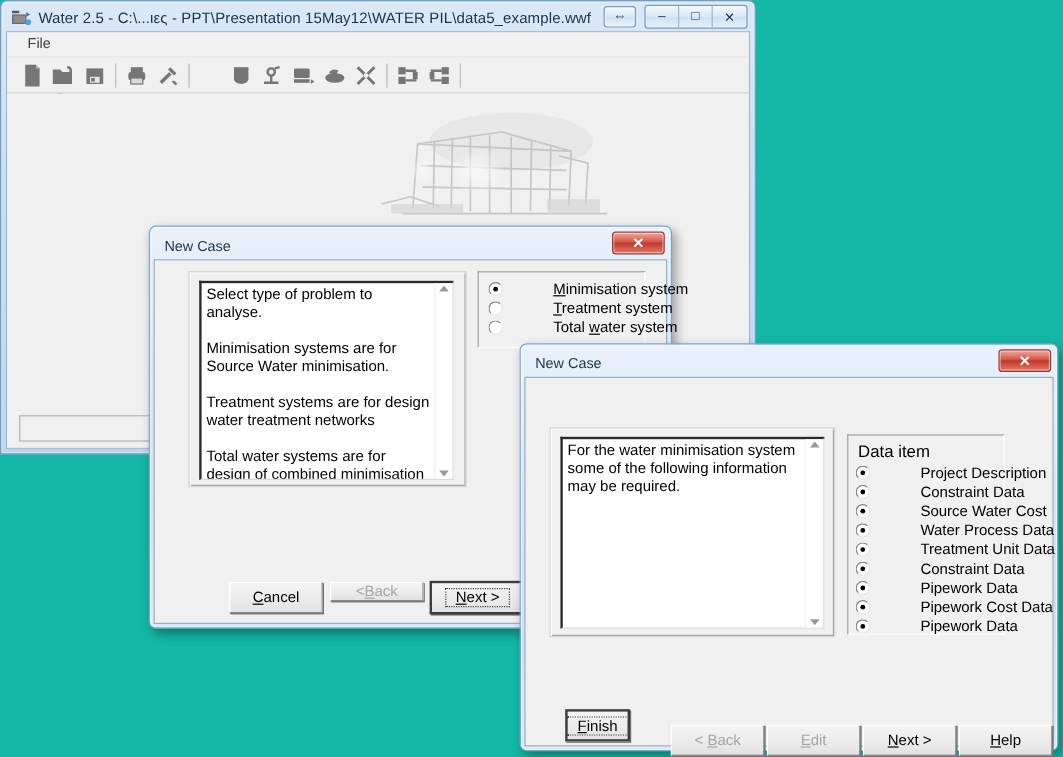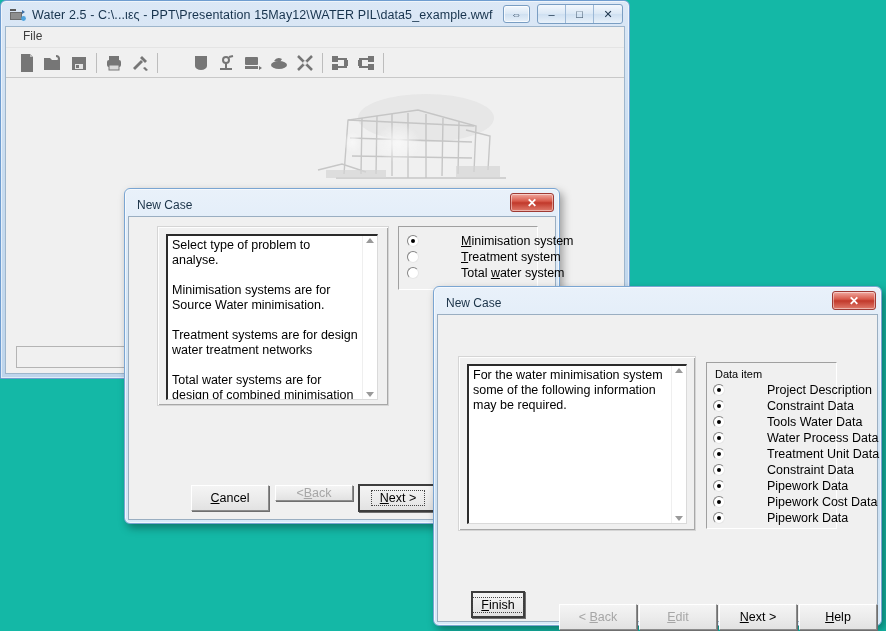--- a/index.html
+++ b/index.html
@@ -438,32 +438,32 @@
         <div class="textbox" style="left:8px; top:7px; width:220px; height:160px;">
           <div class="tb-text">For the water minimisation system some of the following information may be required.</div>
           <div class="vscroll">
             <span class="arrow-up"></span>
             <span class="arrow-dn"></span>
           </div>
         </div>
       </div>
 
       <div class="panel-plain" style="left:268px; top:47px; width:131px; height:167px; padding:4px 0 0 6px;">
-        <div style="font-size:11px;color:#000;margin:1px 0 2px 2px;">Data item</div>
+        <div style="font-size:14px;color:#000;margin:1px 0 2px 2px;">Data item</div>
         <div class="radio-row">
           <span class="radio checked"></span>
           <span class="radio-label">Project Description</span>
         </div>
         <div class="radio-row">
           <span class="radio checked"></span>
           <span class="radio-label">Constraint Data</span>
         </div>
         <div class="radio-row">
           <span class="radio checked"></span>
-          <span class="radio-label">Tools Water Data</span>
+          <span class="radio-label">Source Water Cost</span>
         </div>
         <div class="radio-row">
           <span class="radio checked"></span>
           <span class="radio-label">Water Process Data</span>
         </div>
         <div class="radio-row">
           <span class="radio checked"></span>
           <span class="radio-label">Treatment Unit Data</span>
         </div>
         <div class="radio-row">

